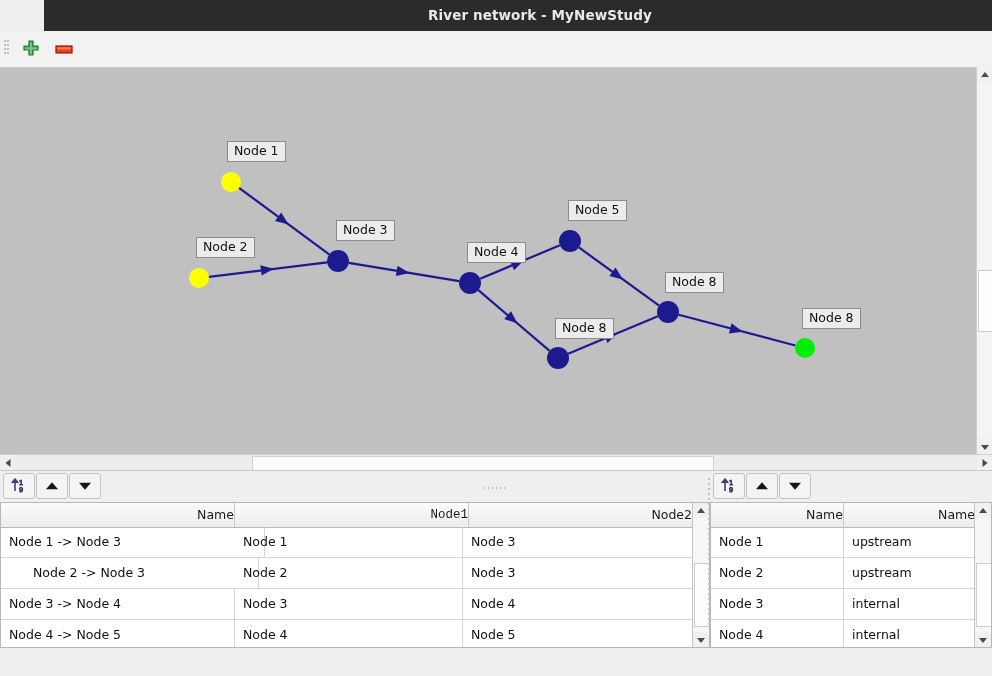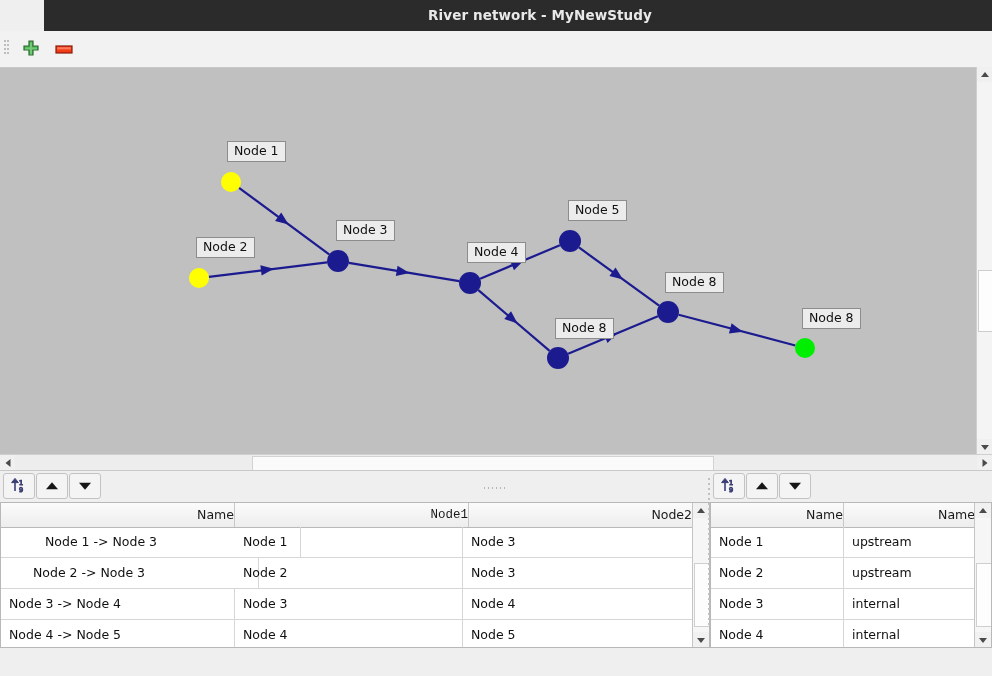--- a/index.html
+++ b/index.html
@@ -292,21 +292,21 @@
     </div>
 
     <div class="table-box">
       <div class="thead" id="branch-head">
           <div class="th" style="left: 0px; width: 234px;">Name</div>
           <div class="th" style="left: 240px; width: 228px; font-family: Liberation Mono, monospace;">Node1</div>
           <div class="th" style="left: 462px; width: 230px;">Node2</div>
         </div>
       <div class="tbody" id="branch-body">
           <div class="trow">
-            <div class="td" style="left: 0px; width: 264px; margin-left: 36px;">Node 1 -&gt; Node 3</div>
+            <div class="td" style="left: 0px; width: 264px;">Node 1 -&gt; Node 3</div>
             <div class="td" style="left: 234px; width: 228px;">Node 1</div>
             <div class="td" style="left: 462px; width: 230px;">Node 3</div>
           </div>
           <div class="trow">
             <div class="td" style="left: 0px; width: 234px; margin-left: 24px;">Node 2 -&gt; Node 3</div>
             <div class="td" style="left: 234px; width: 228px;">Node 2</div>
             <div class="td" style="left: 462px; width: 230px;">Node 3</div>
           </div>
           <div class="trow">
             <div class="td" style="left: 0px; width: 234px;">Node 3 -&gt; Node 4</div>

